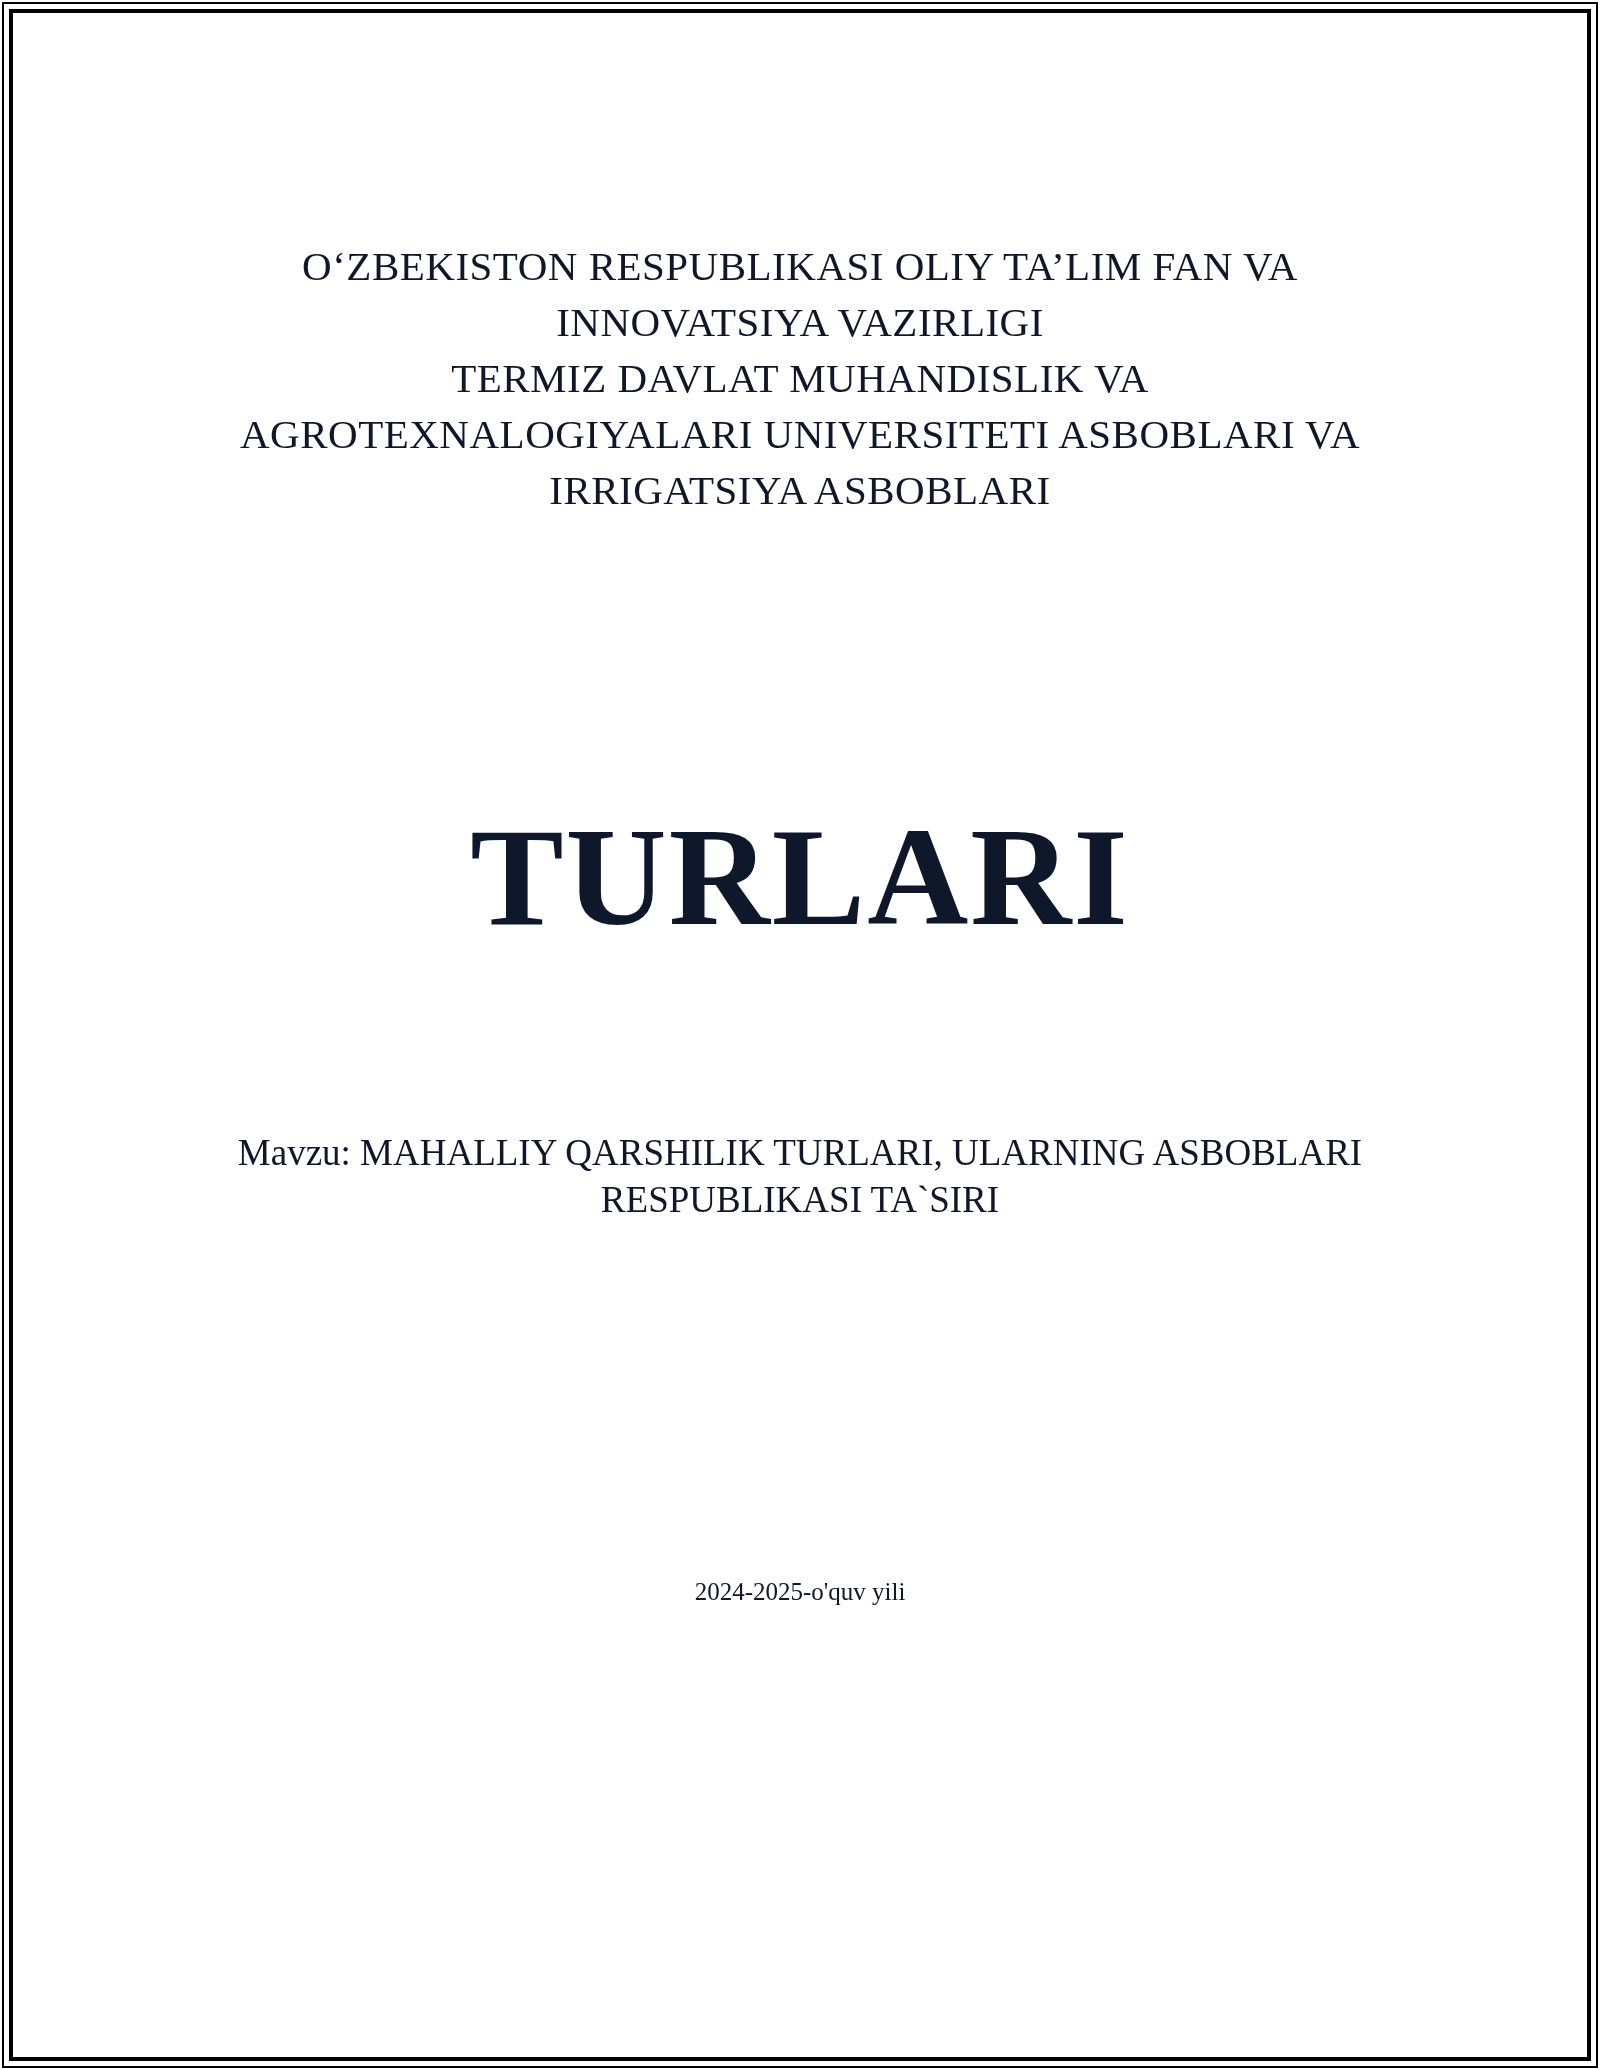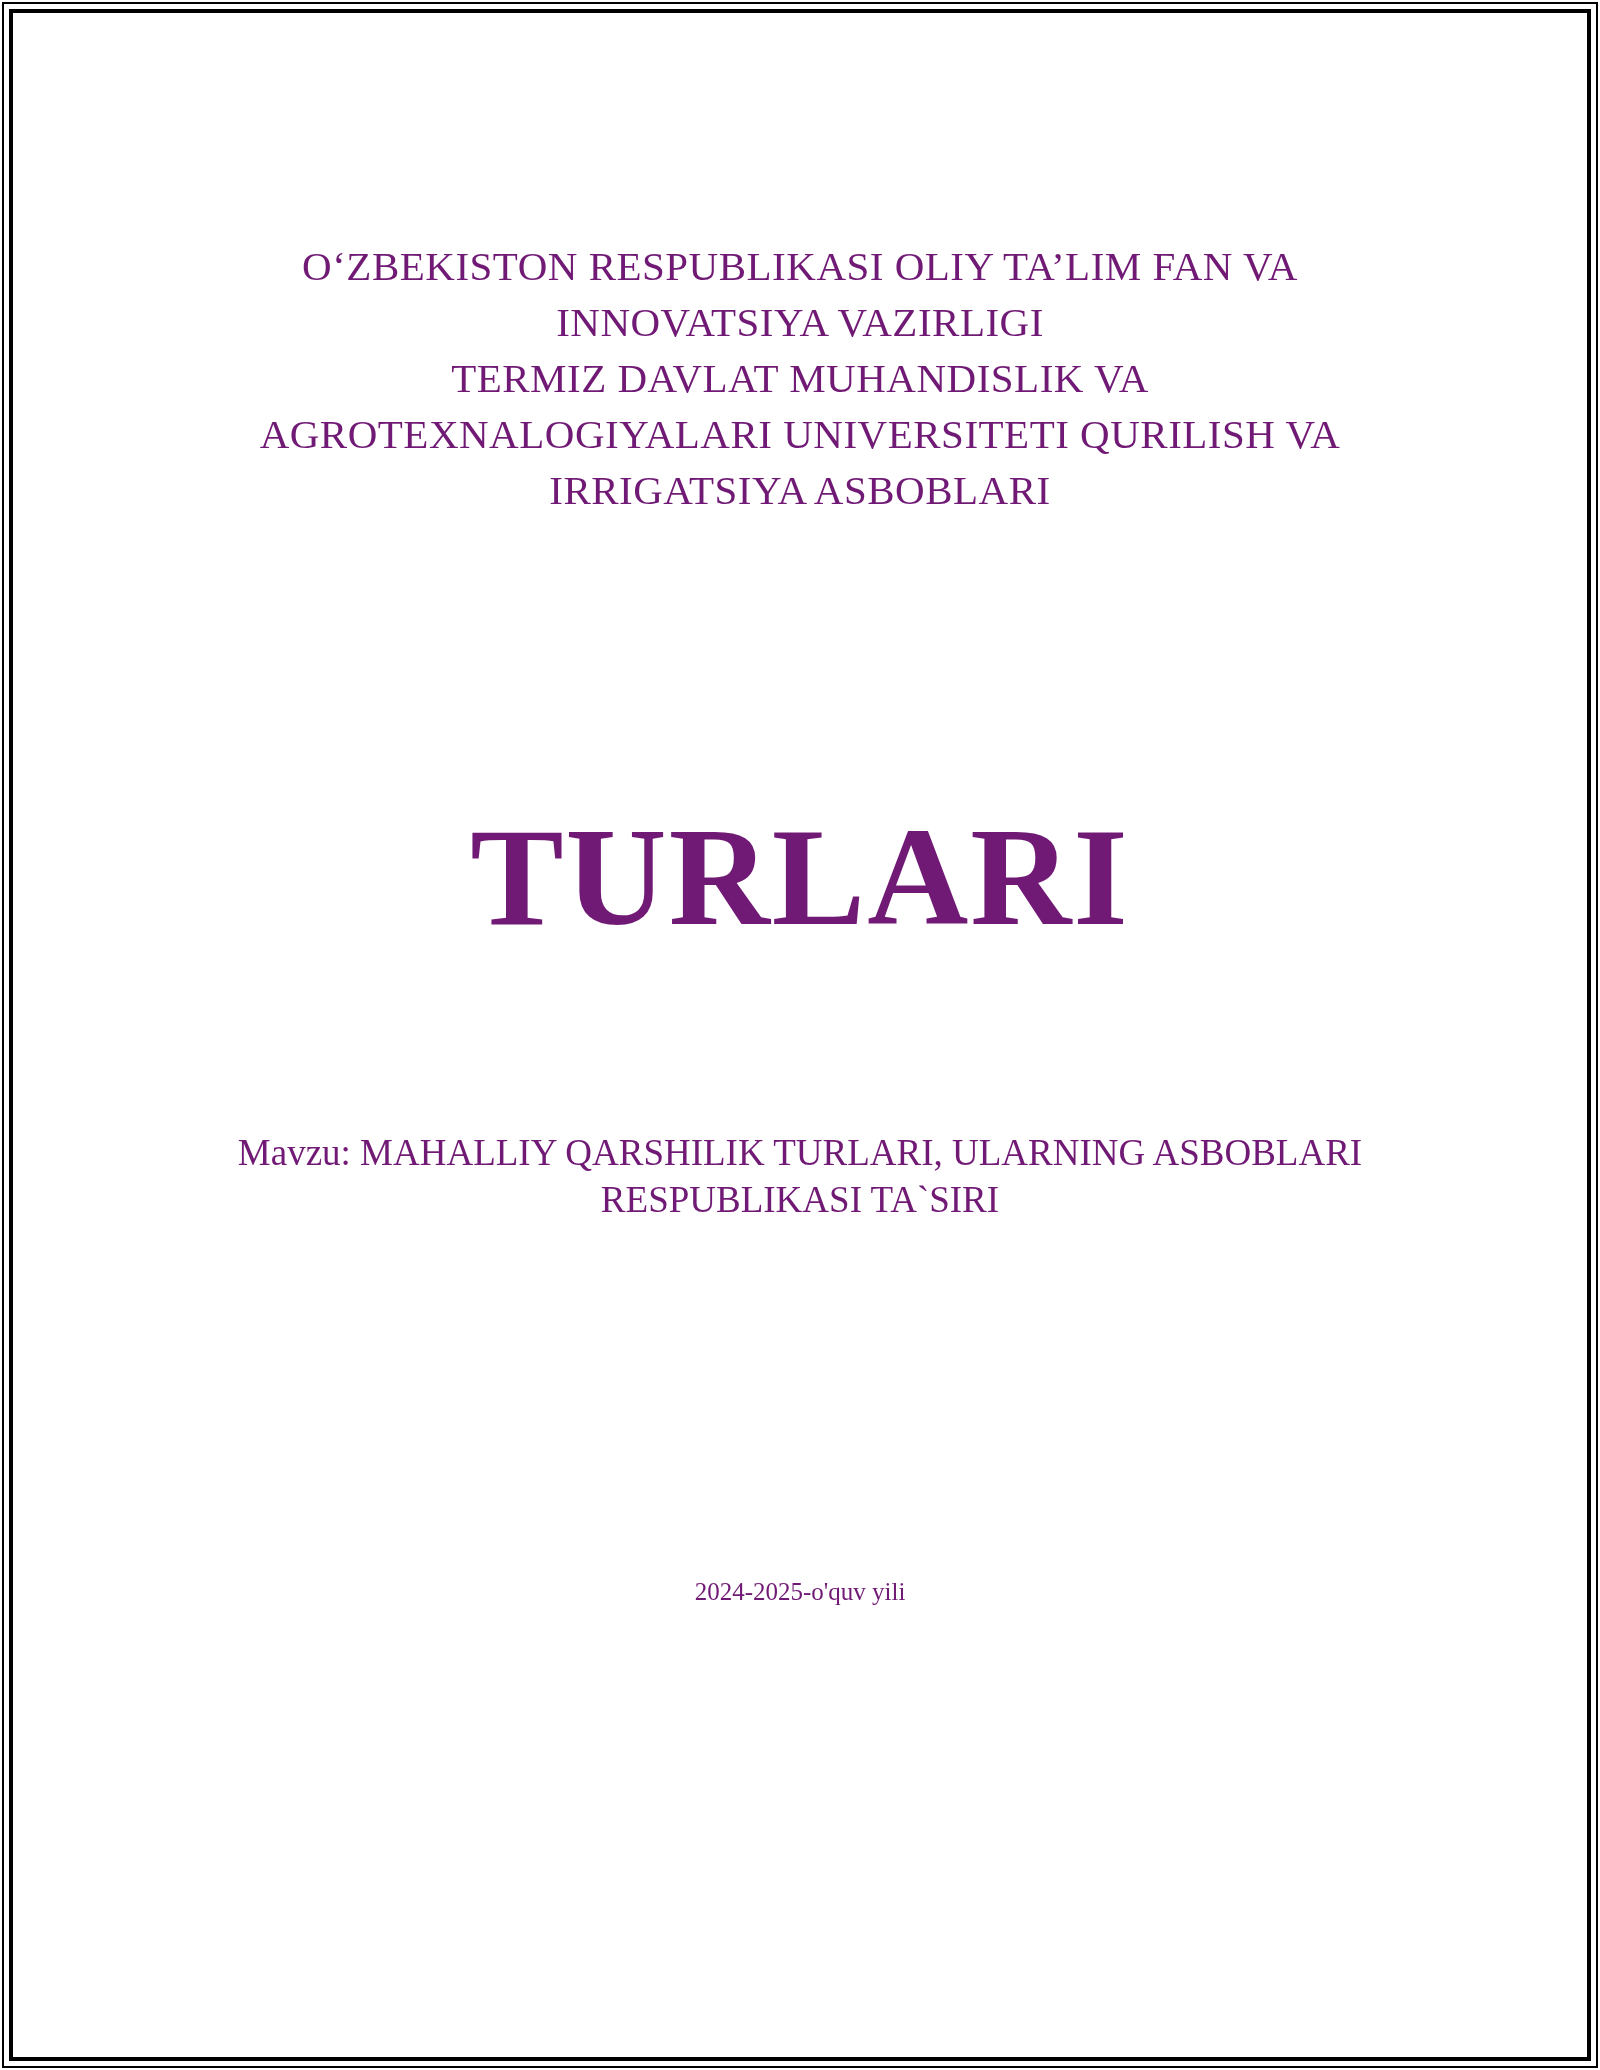--- a/index.html
+++ b/index.html
@@ -6,21 +6,21 @@
     margin: 0;
     padding: 0;
     background: #ffffff;
   }
   .page {
     position: relative;
     width: 1600px;
     height: 2070px;
     background: #ffffff;
     font-family: "Liberation Serif", "DejaVu Serif", serif;
-    color: #701a75;
+    color: #0f172a;
     overflow: hidden;
   }
   .frame-outer {
     position: absolute;
     top: 2px; left: 2px; right: 2px; bottom: 2px;
     border: 2px solid #000000;
     pointer-events: none;
   }
   .frame-inner {
     position: absolute;
@@ -79,21 +79,21 @@
 
 <div class="page">
 
   <div class="frame-outer"></div>
   <div class="frame-inner"></div>
 
   <div class="header">
     <div>O‘ZBEKISTON RESPUBLIKASI OLIY TA’LIM FAN VA</div>
     <div>INNOVATSIYA VAZIRLIGI</div>
     <div>TERMIZ DAVLAT MUHANDISLIK VA</div>
-    <div>AGROTEXNALOGIYALARI UNIVERSITETI QURILISH VA</div>
+    <div>AGROTEXNALOGIYALARI UNIVERSITETI ASBOBLARI VA</div>
     <div>IRRIGATSIYA ASBOBLARI</div>
   </div>
 
   <h1 class="title">TURLARI</h1>
 
   <div class="subject">
     <div>Mavzu: MAHALLIY QARSHILIK TURLARI, ULARNING ASBOBLARI</div>
     <div>RESPUBLIKASI TA`SIRI</div>
   </div>
 

